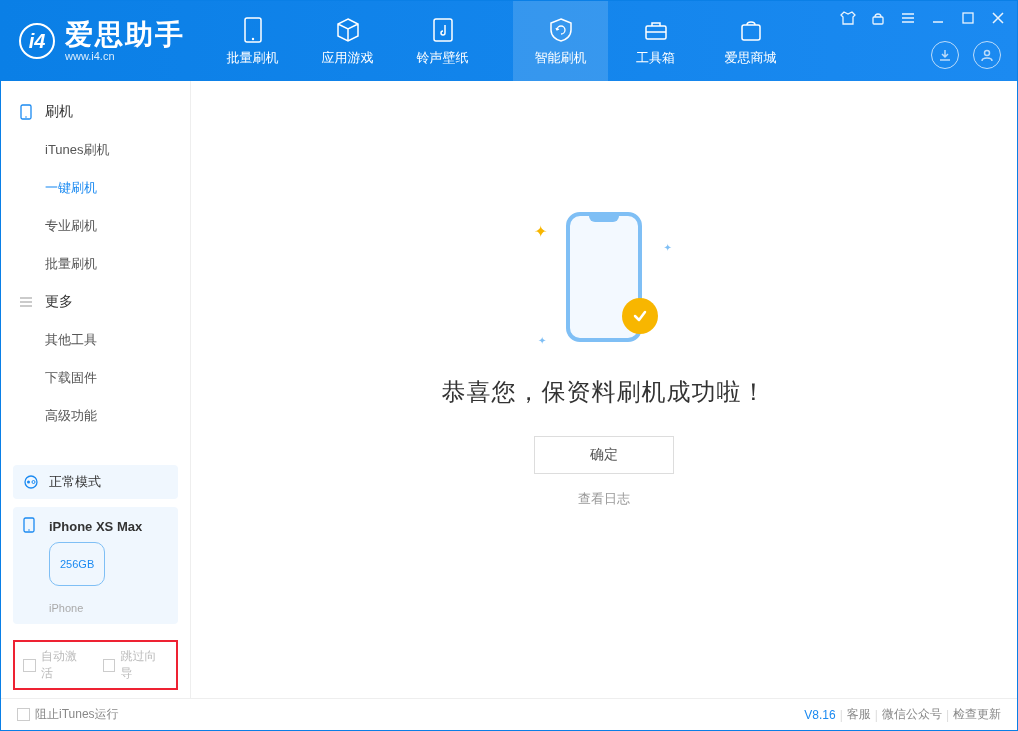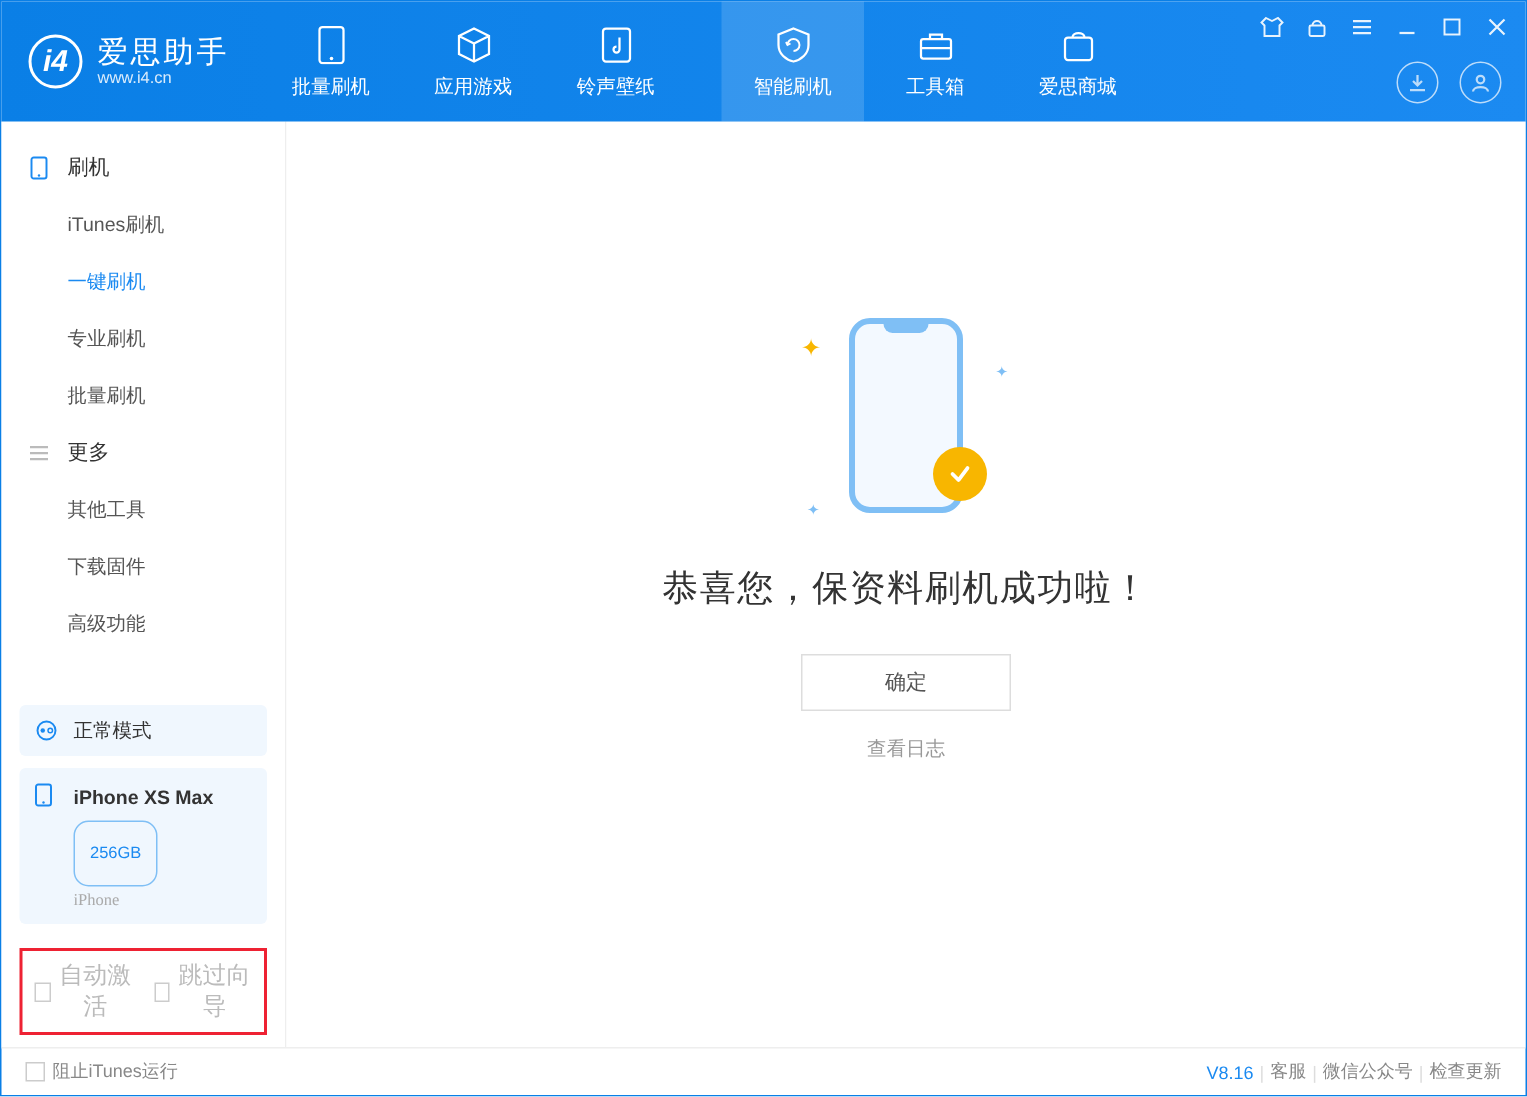--- a/index.html
+++ b/index.html
@@ -2,21 +2,21 @@
 <html><head>
 <meta charset="utf-8">
 <style>
 * { margin: 0; padding: 0; box-sizing: border-box; font-family: "Microsoft YaHei", "PingFang SC", sans-serif; }
 body { background: #f0f0f0; }
 .window { width: 1018px; height: 731px; margin: 0 auto; background: #fff; border: 1px solid #0a7fe6; display: flex; flex-direction: column; }
 .titlebar { height: 80px; background: linear-gradient(to right, #0a7fe6, #1b8af1); display: flex; align-items: stretch; color: #fff; position: relative; }
 .logo-area { display: flex; align-items: center; padding: 0 20px 0 18px; }
 .logo-circle { width: 36px; height: 36px; border: 2.5px solid #fff; border-radius: 50%; display: flex; align-items: center; justify-content: center; font-weight: bold; font-style: italic; font-size: 20px; margin-right: 10px; }
 .logo-text { line-height: 1.1; }
-.logo-title { font-size: 20px; font-weight: 400; letter-spacing: 2px; }
+.logo-title { font-size: 28px; font-weight: 700; letter-spacing: 2px; }
 .logo-sub { font-size: 11px; opacity: 0.85; }
 .nav-tabs { display: flex; align-items: stretch; }
 .nav-tab { width: 95px; display: flex; flex-direction: column; align-items: center; justify-content: center; cursor: pointer; font-size: 13px; }
 .nav-tab.active { background: rgba(255,255,255,0.15); margin-left: 23px; }
 .nav-tab .icon { height: 30px; display: flex; align-items: center; justify-content: center; margin-bottom: 4px; }
 .window-controls { position: absolute; right: 8px; top: 6px; display: flex; gap: 8px; align-items: center; }
 .win-ctrl { width: 22px; height: 22px; display: flex; align-items: center; justify-content: center; cursor: pointer; opacity: 0.9; }
 .header-right-icons { position: absolute; right: 16px; bottom: 12px; display: flex; gap: 14px; }
 .circle-icon { width: 28px; height: 28px; border: 1.5px solid #bcdcfa; border-radius: 50%; display: flex; align-items: center; justify-content: center; cursor: pointer; }
 .body-area { flex: 1; display: flex; min-height: 0; }
@@ -25,23 +25,23 @@
 .side-section-head .h-icon { width: 18px; margin-right: 10px; display: flex; align-items: center; justify-content: center; }
 .side-item { padding: 10px 16px 10px 44px; font-size: 13px; color: #555; cursor: pointer; }
 .side-item.active { color: #1b8af1; }
 .side-spacer { flex: 1; }
 .device-box { margin: 8px 12px; padding: 8px 10px; background: #f0f7fe; border-radius: 4px; font-size: 13px; color: #333; display: flex; align-items: center; }
 .device-box .d-icon { width: 18px; margin-right: 8px; display: flex; align-items: center; }
 .device-detail-box { margin: 0 12px 8px; padding: 10px; background: #f0f7fe; border-radius: 4px; }
 .device-detail-box .dev-name { font-size: 13px; font-weight: bold; color: #333; display: flex; align-items: center; }
 .device-detail-box .dev-name .d-icon { width: 18px; margin-right: 8px; }
 .dev-badge { display: inline-block; margin-top: 6px; margin-left: 26px; padding: 15px 10px; border: 1px solid #7fbff5; border-radius: 10px; font-size: 11px; color: #1b8af1; }
-.dev-type { margin-left: 26px; margin-top: 3px; font-size: 11px; color: #aaa; font-family: Liberation Serif, serif; }
+.dev-type { margin-left: 26px; margin-top: 16px; font-size: 11px; color: #aaa; }
 .checkbox-row { margin: 8px 12px; padding: 6px 8px; border: 2px solid #e23; display: flex; gap: 14px; align-items: center; }
-.cb-item { display: flex; align-items: center; font-size: 16px; color: #bbb; cursor: pointer; text-align: center; }
+.cb-item { display: flex; align-items: center; font-size: 12px; color: #bbb; cursor: pointer; }
 .cb-box { width: 13px; height: 13px; border: 1px solid #ccc; margin-right: 5px; }
 .main-content { flex: 1; background: #fff; display: flex; flex-direction: column; align-items: center; justify-content: center; padding-bottom: 60px; }
 .success-visual { width: 120px; height: 140px; position: relative; margin-bottom: 24px; }
 .phone-shape { width: 76px; height: 130px; border: 4px solid #7fbff5; border-radius: 14px; background: #f3f9ff; margin: 0 auto; position: relative; }
 .phone-notch { width: 30px; height: 6px; background: #7fbff5; border-radius: 0 0 6px 6px; position: absolute; top: 0; left: 50%; transform: translateX(-50%); }
 .check-circle { width: 36px; height: 36px; background: #f8b600; border-radius: 50%; position: absolute; right: 6px; bottom: 18px; display: flex; align-items: center; justify-content: center; }
 .sparkle { position: absolute; color: #7fbff5; }
 .s1 { top: 10px; left: -10px; font-size: 16px; color: #f8b600; }
 .s2 { top: 30px; right: -8px; font-size: 10px; }
 .s3 { bottom: 6px; left: -6px; font-size: 10px; }

